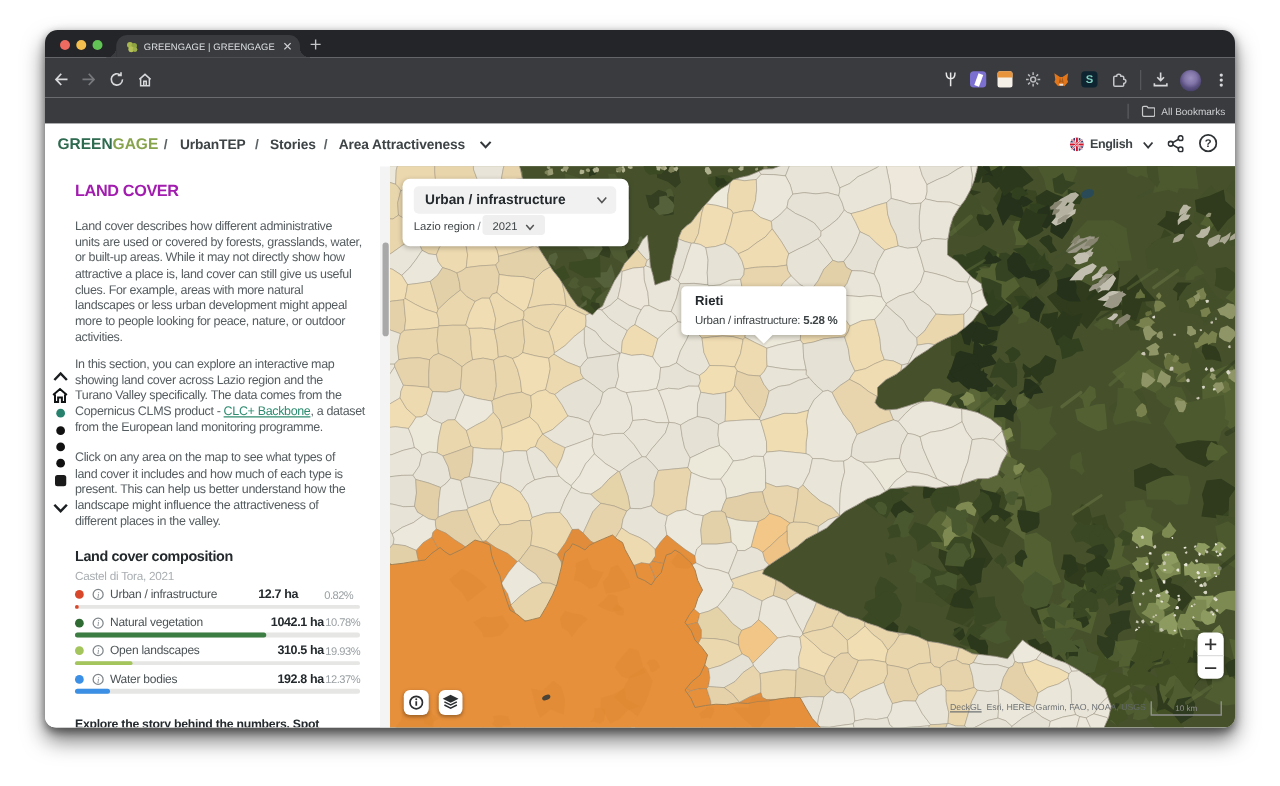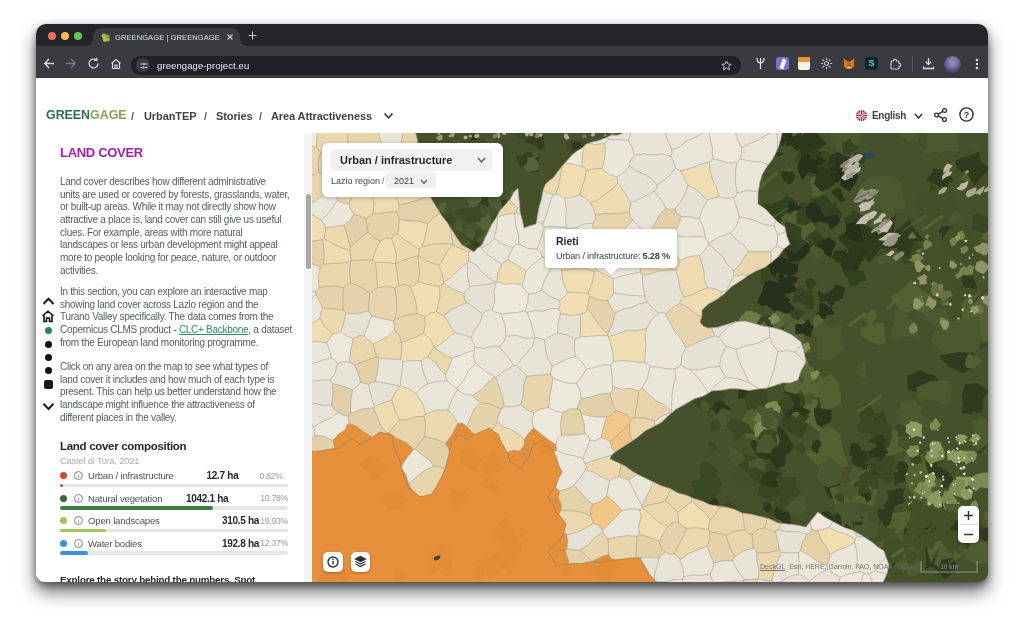--- a/index.html
+++ b/index.html
@@ -57,32 +57,20 @@
       </svg>
     <svg style="position:absolute;left:28px;top:11px" width="13" height="13" viewBox="0 0 13 13">
         <path d="M2 6.5 H10.5 M7 2 L11.2 6.5 L7 11" stroke="#76787c" stroke-width="1.4" fill="none"></path>
       </svg>
     <svg style="position:absolute;left:51px;top:11px" width="13" height="13" viewBox="0 0 13 13">
         <path d="M11 6.5 a4.5 4.5 0 1 1 -1.6-3.4 M9.8 0.8 v2.6 h-2.6" stroke="#d6d8da" stroke-width="1.3" fill="none"></path>
       </svg>
     <svg style="position:absolute;left:73px;top:10.5px" width="14" height="14" viewBox="0 0 14 14">
         <path d="M2.5 6.5 L7 2.5 L11.5 6.5 M3.5 6 V11.5 H10.5 V6 M6 11.5 V8 H8 V11.5" stroke="#d6d8da" stroke-width="1.2" fill="none"></path>
       </svg>
-    <div id="urlbar">
-      <div style="position:absolute;left:5px;top:2.2px;width:14px;height:14px;border-radius:50%;background:#3b3d41"></div>
-      <svg style="position:absolute;left:8.5px;top:5.7px" width="8" height="8" viewBox="0 0 8 8">
-          <path d="M0.5 2 H3 M5 2 H7.5 M0.5 5.5 H2 M4.5 5.5 H7.5" stroke="#d2d4d6" stroke-width="1.1"></path>
-          <circle cx="4" cy="2" r="1" fill="#d2d4d6"></circle>
-          <circle cx="3.3" cy="5.5" r="1" fill="#d2d4d6"></circle>
-        </svg>
-      <div style="position:absolute;left:26px;top:3.8px;font-size:9.5px;letter-spacing:.1px">greengage-project.eu</div>
-      <svg style="position:absolute;right:9px;top:3.8px" width="11" height="11" viewBox="0 0 12 12">
-          <path d="M6 1 L7.5 4.4 L11.2 4.7 L8.4 7.1 L9.3 10.7 L6 8.7 L2.7 10.7 L3.6 7.1 L0.8 4.7 L4.5 4.4 Z" fill="none" stroke="#cfd1d3" stroke-width="1"></path>
-        </svg>
-    </div>
     <svg style="position:absolute;left:718px;top:11px" width="13" height="13" viewBox="0 0 13 13">
         <path d="M6.5 1 v7 M3 1 c0 4 1.5 5 3.5 5 M10 1 c0 4 -1.5 5 -3.5 5 M6.5 8 v4" stroke="#e8e8e8" stroke-width="1.2" fill="none"></path>
       </svg>
     <div style="position:absolute;left:740px;top:11px;width:13px;height:13px;border-radius:3px;background:#7b6fd0"></div>
     <div style="position:absolute;left:744.5px;top:12.5px;width:4px;height:10px;background:#fff;transform:rotate(20deg)"></div>
     <div style="position:absolute;left:762px;top:11px;width:12px;height:13px;border-radius:2px;background:#f5f0e8"></div>
     <div style="position:absolute;left:762px;top:11px;width:12px;height:5px;border-radius:2px 2px 0 0;background:#e8943c"></div>
     <svg style="position:absolute;left:784px;top:11px" width="13" height="13" viewBox="0 0 13 13">
         <circle cx="6.5" cy="6.5" r="2" fill="none" stroke="#b8babc" stroke-width="1.2"></circle>
         <g stroke="#b8babc" stroke-width="1.2">
@@ -104,20 +92,27 @@
         <path d="M6.5 1 v6 M3.8 4.8 L6.5 7.5 L9.2 4.8 M1.5 9.5 v2 h10 v-2" stroke="#d6d8da" stroke-width="1.3" fill="none"></path>
       </svg>
     <div style="position:absolute;left:908px;top:9.5px;width:17px;height:17px;border-radius:50%;background:radial-gradient(circle at 50% 38%,#9b8fc0 0%,#8276a8 35%,#5a5080 60%,#32304e 100%)"></div>
     <svg style="position:absolute;left:934px;top:10.5px" width="14" height="14" viewBox="0 0 14 14">
         <g fill="#d6d8da">
           <circle cx="7" cy="3" r="1.3"></circle>
           <circle cx="7" cy="7" r="1.3"></circle>
           <circle cx="7" cy="11" r="1.3"></circle>
         </g>
       </svg>
+  </div>
+  <div id="bookmarks">
+    <div style="position:absolute;left:866px;top:4.5px;width:1px;height:12px;background:#5a5c60"></div>
+    <svg style="position:absolute;left:877px;top:5.5px" width="11" height="10" viewBox="0 0 11 10">
+        <path d="M1 2 a1 1 0 0 1 1-1 h2.5 l1 1.2 H10 a0.8 0.8 0 0 1 0.8 0.8 V8 a1 1 0 0 1 -1 1 H2 a1 1 0 0 1 -1-1 Z" fill="none" stroke="#c9cacb" stroke-width="1"></path>
+      </svg>
+    <div style="position:absolute;left:893px;top:6.5px;font-size:8px;color:#cfd0d2">All Bookmarks</div>
   </div>
   <div id="page">
     <div id="hdr">
       <div style="position:absolute;left:10px;top:9px;font-weight:bold;font-size:12.4px;letter-spacing:0px"><span class="g1">GREEN</span><span class="g2">GAGE</span></div>
       <div class="crumb" style="left:95px"><span class="slash">/</span></div>
       <div class="crumb" style="left:108px">UrbanTEP</div>
       <div class="crumb" style="left:168px"><span class="slash">/</span></div>
       <div class="crumb" style="left:180px">Stories</div>
       <div class="crumb" style="left:223px"><span class="slash">/</span></div>
       <div class="crumb" style="left:235px">Area Attractiveness</div>
@@ -176,21 +171,21 @@
         <div class="info" style="left:38px;top:338px">i</div>
         <div class="comp-label" style="position:absolute;left:52px;top:337px">Urban / infrastructure</div>
         <div class="ha" style="position:absolute;left:150px;top:337px;width:73px;text-align:center">12.7 ha</div>
         <div class="pct" style="position:absolute;left:218px;top:337.5px;width:34px;text-align:center">0.82%</div>
         <div class="bar" style="top:350.5px">
             <div class="barf" style="width:3px;background:#d9472b"></div>
           </div>
         <div class="dot" style="left:24px;top:361.5px;background:#2f6b33"></div>
         <div class="info" style="left:38px;top:360.5px">i</div>
         <div class="comp-label" style="position:absolute;left:52px;top:359.5px">Natural vegetation</div>
-        <div class="ha" style="position:absolute;left:150px;top:359.5px;width:73px;text-align:left">1042.1 ha</div>
+        <div class="ha" style="position:absolute;left:150px;top:359.5px;width:73px;text-align:right">1042.1 ha</div>
         <div class="pct" style="position:absolute;left:218px;top:360px;width:34px;text-align:right">10.78%</div>
         <div class="bar" style="top:373px">
             <div class="barf" style="width:153px;background:#3c7d43"></div>
           </div>
         <div class="dot" style="left:24px;top:384px;background:#a4c45c"></div>
         <div class="info" style="left:38px;top:383px">i</div>
         <div class="comp-label" style="position:absolute;left:52px;top:382px">Open landscapes</div>
         <div class="ha" style="position:absolute;left:150px;top:382px;width:73px;text-align:right">310.5 ha</div>
         <div class="pct" style="position:absolute;left:218px;top:382.5px;width:34px;text-align:right">19.93%</div>
         <div class="bar" style="top:395.5px">

